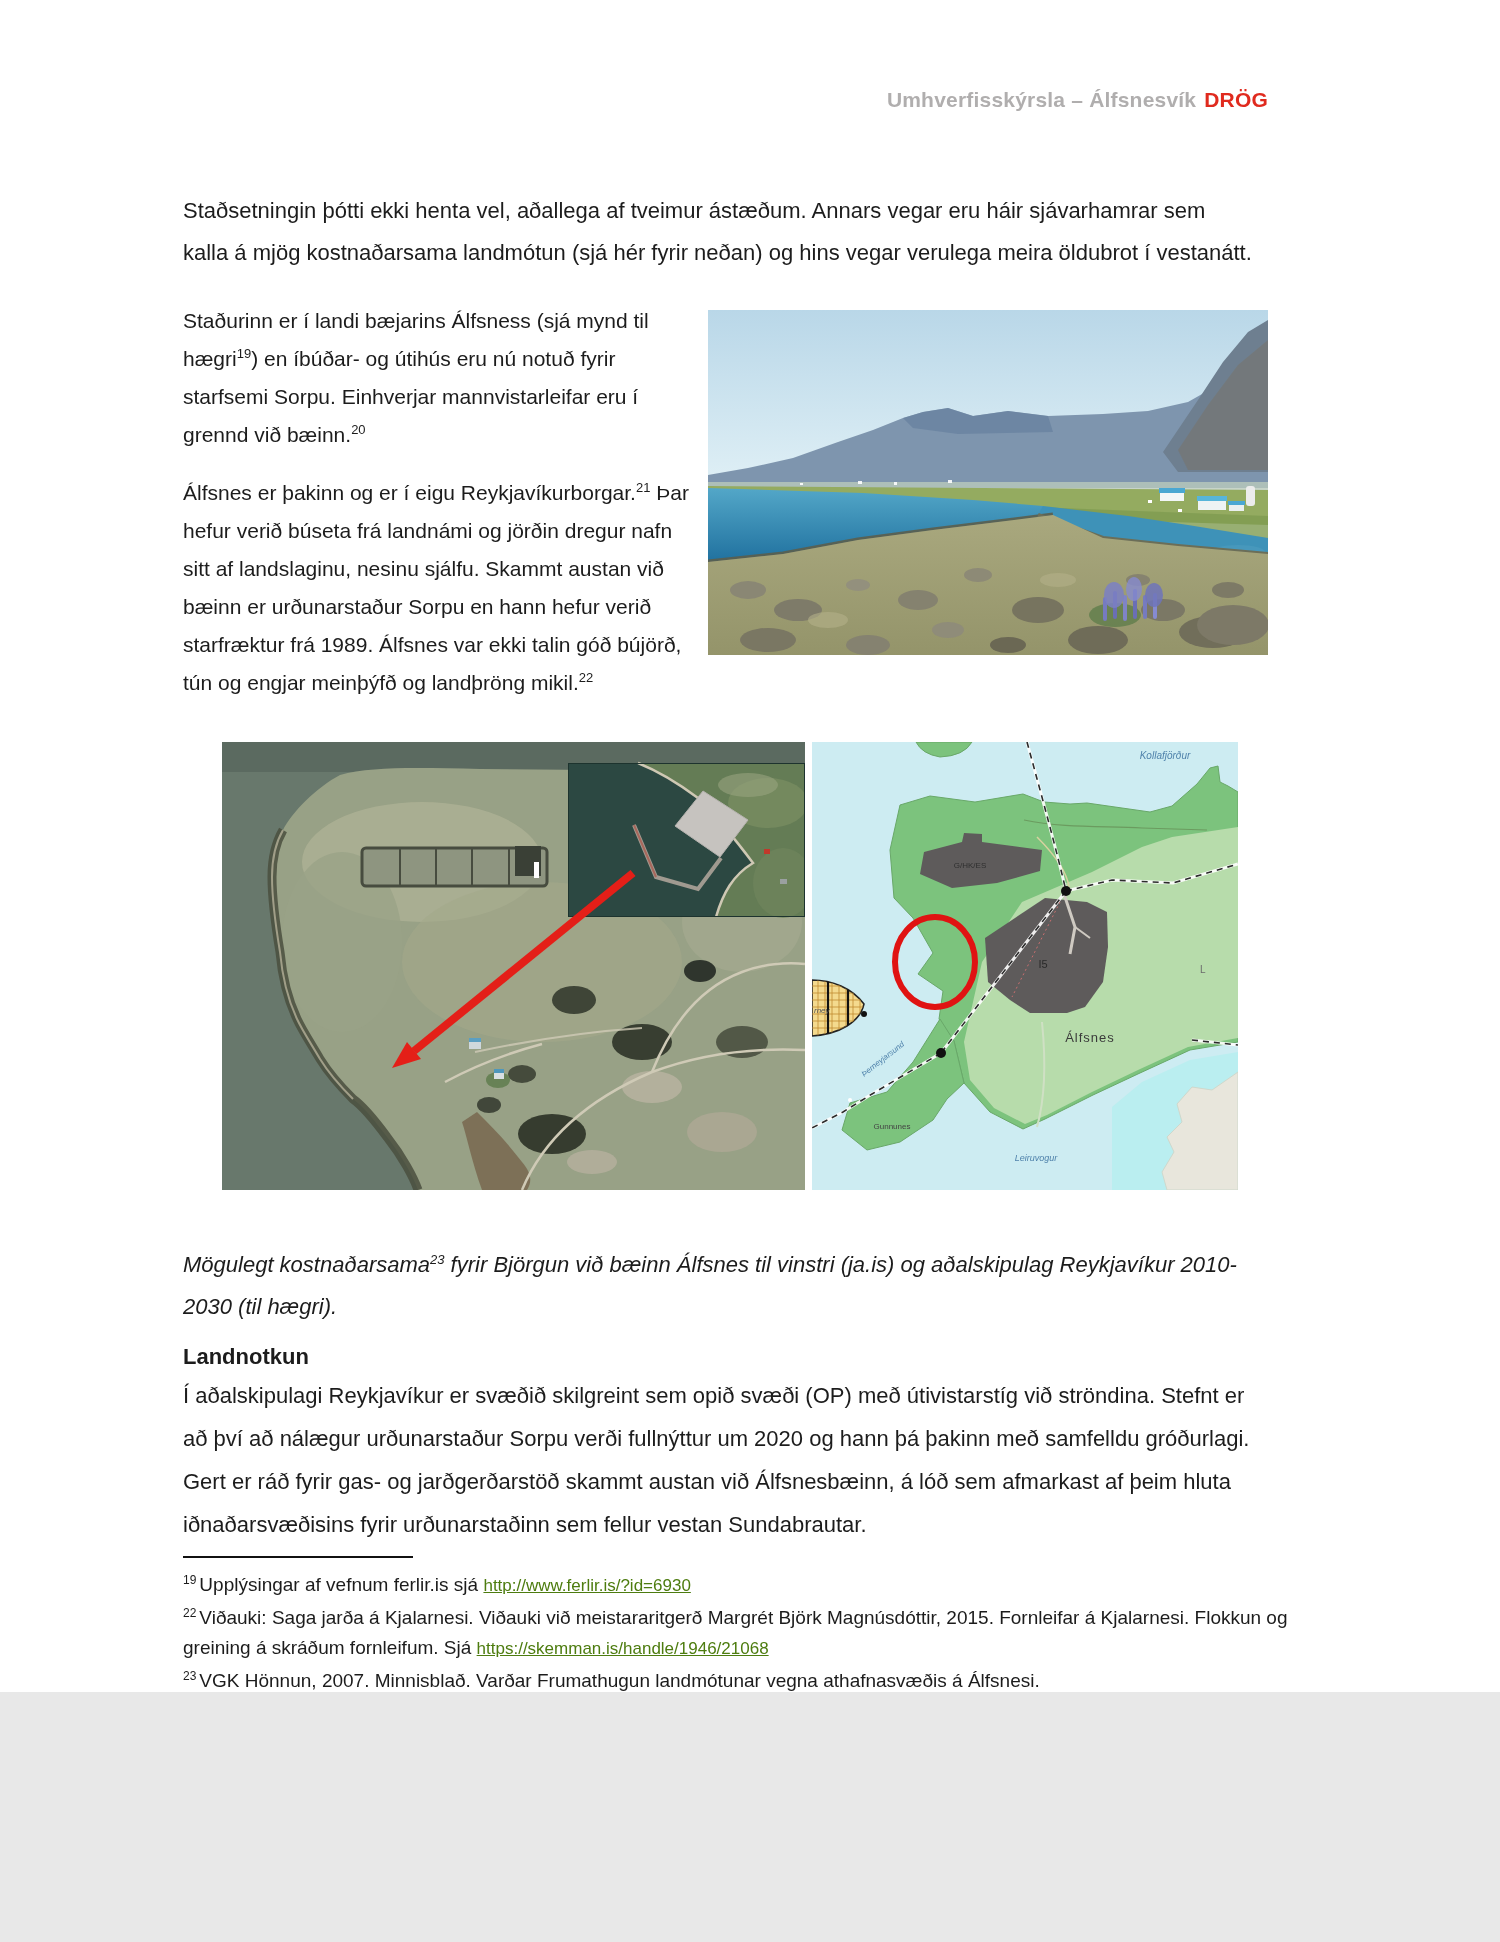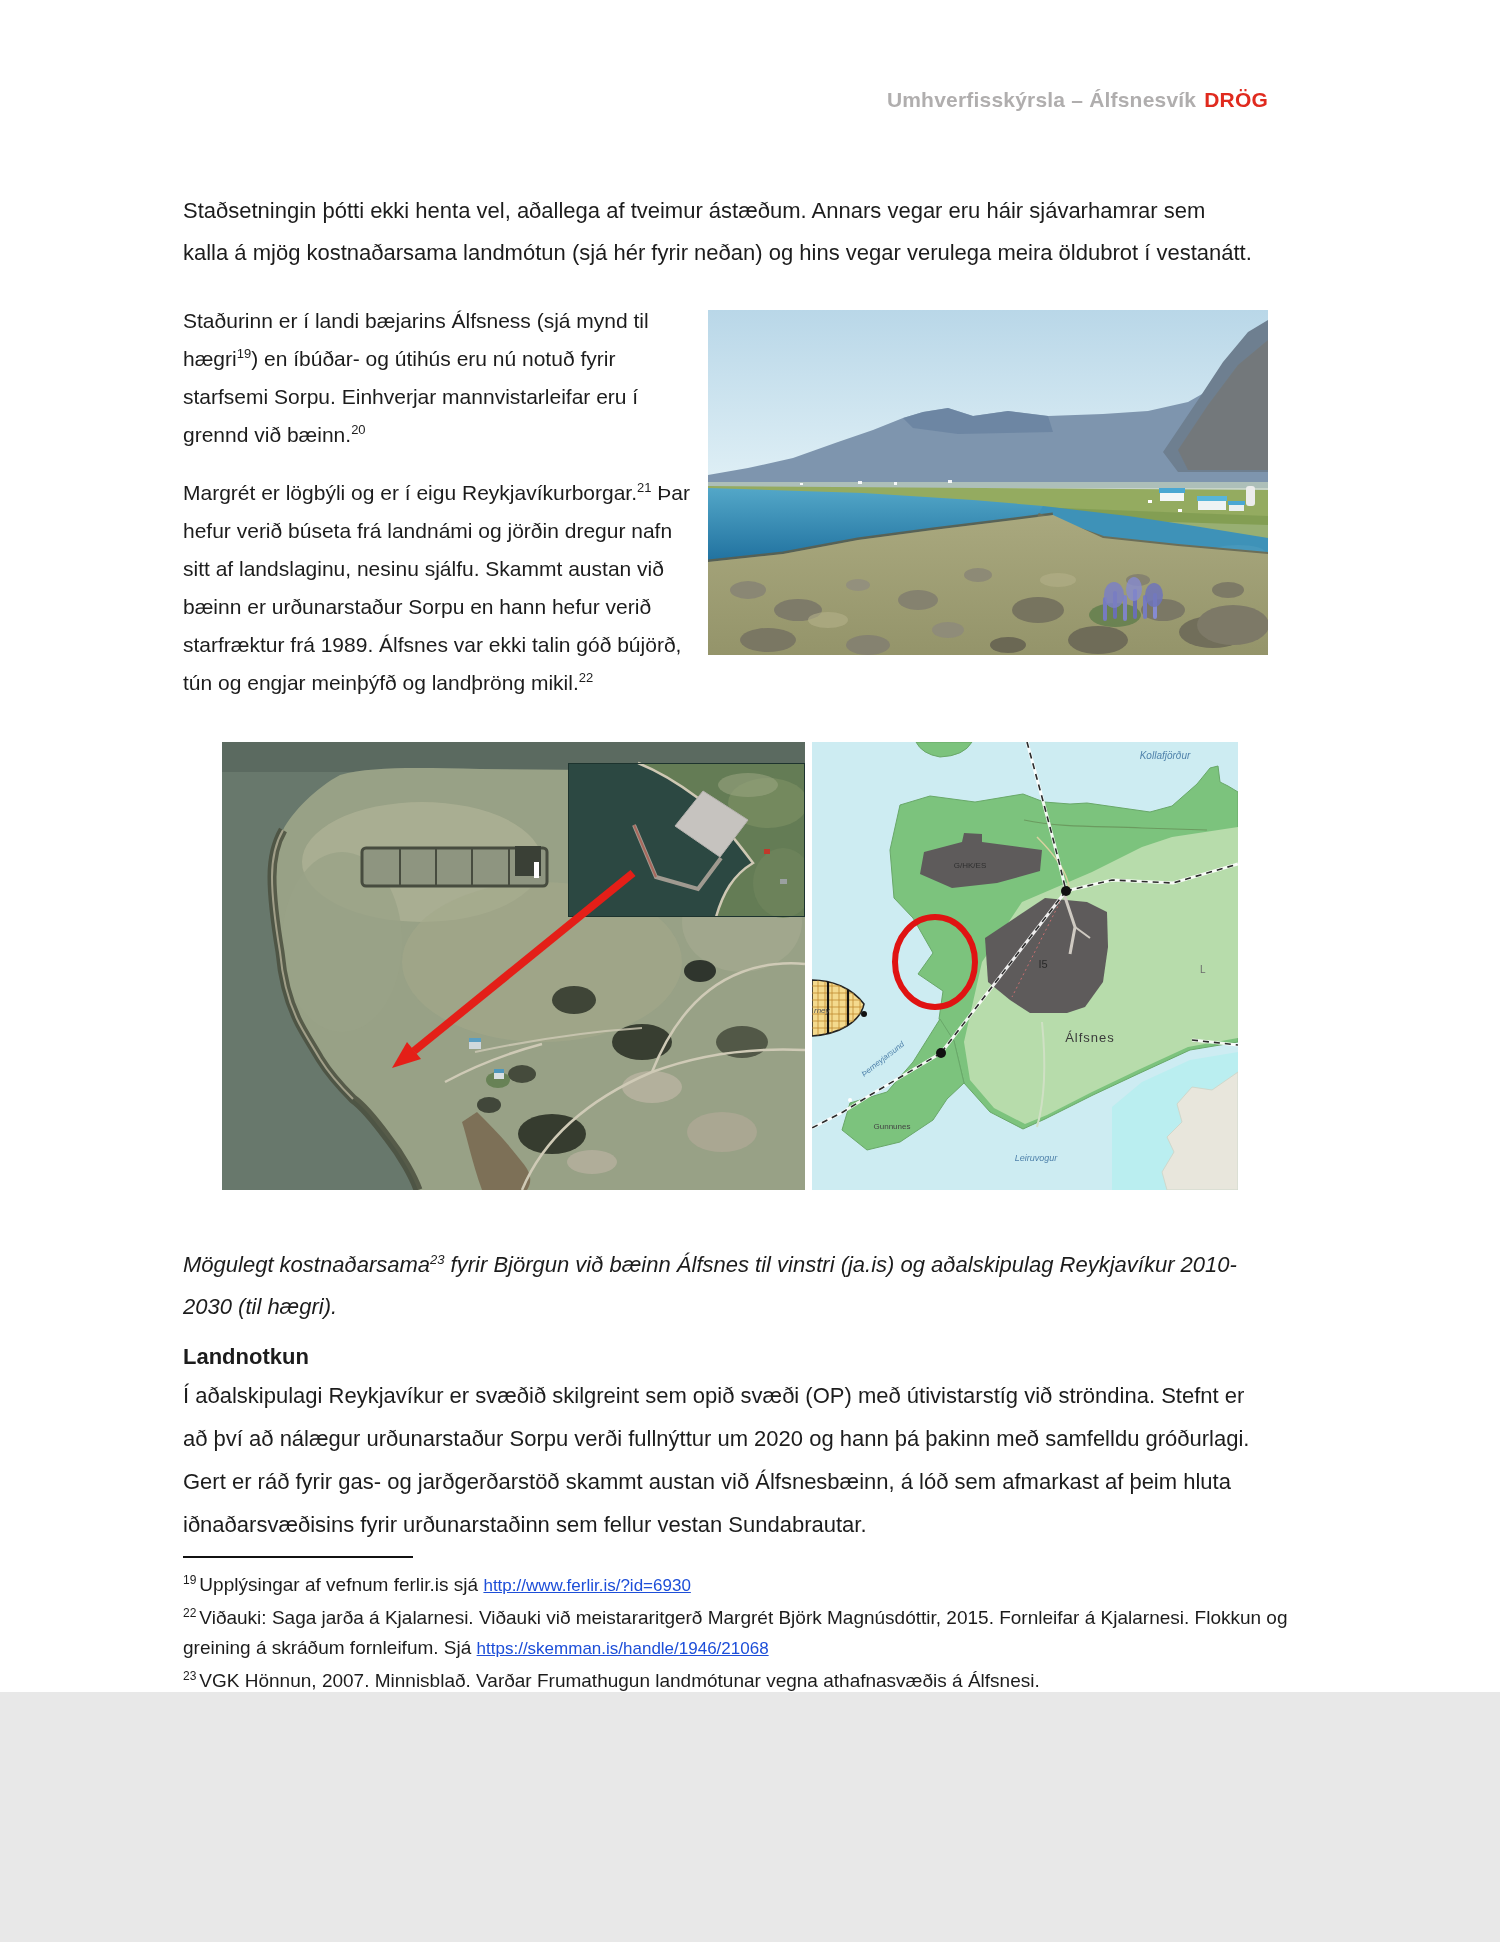--- a/index.html
+++ b/index.html
@@ -21,21 +21,21 @@
   .map-left{position:absolute;left:0;top:0;width:583px;height:448px;}
   .map-right{position:absolute;left:590px;top:0;width:426px;height:448px;}
   .caption{position:absolute;left:183px;top:1222px;width:1090px;font-size:22px;line-height:42px;font-style:italic;}
   .h-land{position:absolute;left:183px;top:1320px;font-size:22px;font-weight:bold;line-height:30px;}
   .p4{top:1352px;width:1085px;line-height:43px;}
   
   .fns{position:absolute;left:183px;top:1556px;width:1120px;font-size:19px;line-height:30px;}
   .fn-rule{width:230px;height:2px;background:#111;margin-bottom:12px;}
   .fn{margin:0 0 2px 0;}
   .fn sup{font-size:12px;vertical-align:super;line-height:0;margin-right:3px;}
-  .lnk{color:#1d4ed8;text-decoration:underline;font-size:17px;cursor:pointer;}
+  .lnk{color:#4d7c0f;text-decoration:underline;font-size:17px;cursor:pointer;}
   .lnk.block{display:block;margin:2px 0 2px 0;}
   .pageno{position:absolute;top:1772px;right:245px;font-size:24px;}
   svg text{font-family:"Liberation Sans",sans-serif;}
 </style>
 </head>
 <body>
 
 <div class="page">
 
   <div class="hdr">
@@ -123,21 +123,21 @@
           <rect x="50" y="-2" width="4" height="26" rx="2" fill="#868bd0"></rect>
           <ellipse cx="11" cy="0" rx="10" ry="13" fill="#7b80c4" opacity="0.85"></ellipse>
           <ellipse cx="31" cy="-6" rx="8" ry="12" fill="#868bd0" opacity="0.8"></ellipse>
           <ellipse cx="51" cy="0" rx="9" ry="12" fill="#6f74ba" opacity="0.85"></ellipse>
         </g>
       </svg>
     </div>
 
     <p><span>Staðurinn er í landi bæjarins Álfsness (sjá mynd til hægri</span><sup class="s">19</sup><span>) en íbúðar- og útihús eru nú notuð fyrir starfsemi Sorpu. Einhverjar mannvistarleifar eru í grennd við bæinn.</span><sup class="s">20</sup></p>
 
-    <p><span>Margrét er lögbýli og er í eigu Reykjavíkurborgar.</span><sup class="s">21</sup><span> Þar hefur verið búseta frá landnámi og jörðin dregur nafn sitt af landslaginu, nesinu sjálfu. Skammt austan við bæinn er urðunarstaður Sorpu en hann hefur verið starfræktur frá 1989. Álfsnes var ekki talin góð bújörð, tún og engjar meinþýfð og landþröng mikil.</span><sup class="s">22</sup></p>
+    <p><span>Álfsnes er þakinn og er í eigu Reykjavíkurborgar.</span><sup class="s">21</sup><span> Þar hefur verið búseta frá landnámi og jörðin dregur nafn sitt af landslaginu, nesinu sjálfu. Skammt austan við bæinn er urðunarstaður Sorpu en hann hefur verið starfræktur frá 1989. Álfsnes var ekki talin góð bújörð, tún og engjar meinþýfð og landþröng mikil.</span><sup class="s">22</sup></p>
   </div>
 
   <div class="fig">
 
     <div class="map-left">
       <svg width="583" height="448" viewBox="0 0 583 448">
         <rect x="0" y="0" width="583" height="448" fill="#68786c"></rect>
         <rect x="0" y="0" width="583" height="30" fill="#5b6a60"></rect>
         <path d="M118,33 C150,24 200,26 258,27 L583,30 L583,448 L196,448 C192,436 180,414 165,395 C148,372 138,362 131,357 C118,344 106,330 98,317 C88,300 80,288 75,277 C66,258 60,232 58,210 C54,186 50,156 50,135 C50,118 54,100 61,88 C70,70 95,45 118,33 Z" fill="#98a186"></path>
         <ellipse cx="200" cy="120" rx="120" ry="60" fill="#aeb195" opacity="0.8"></ellipse>

